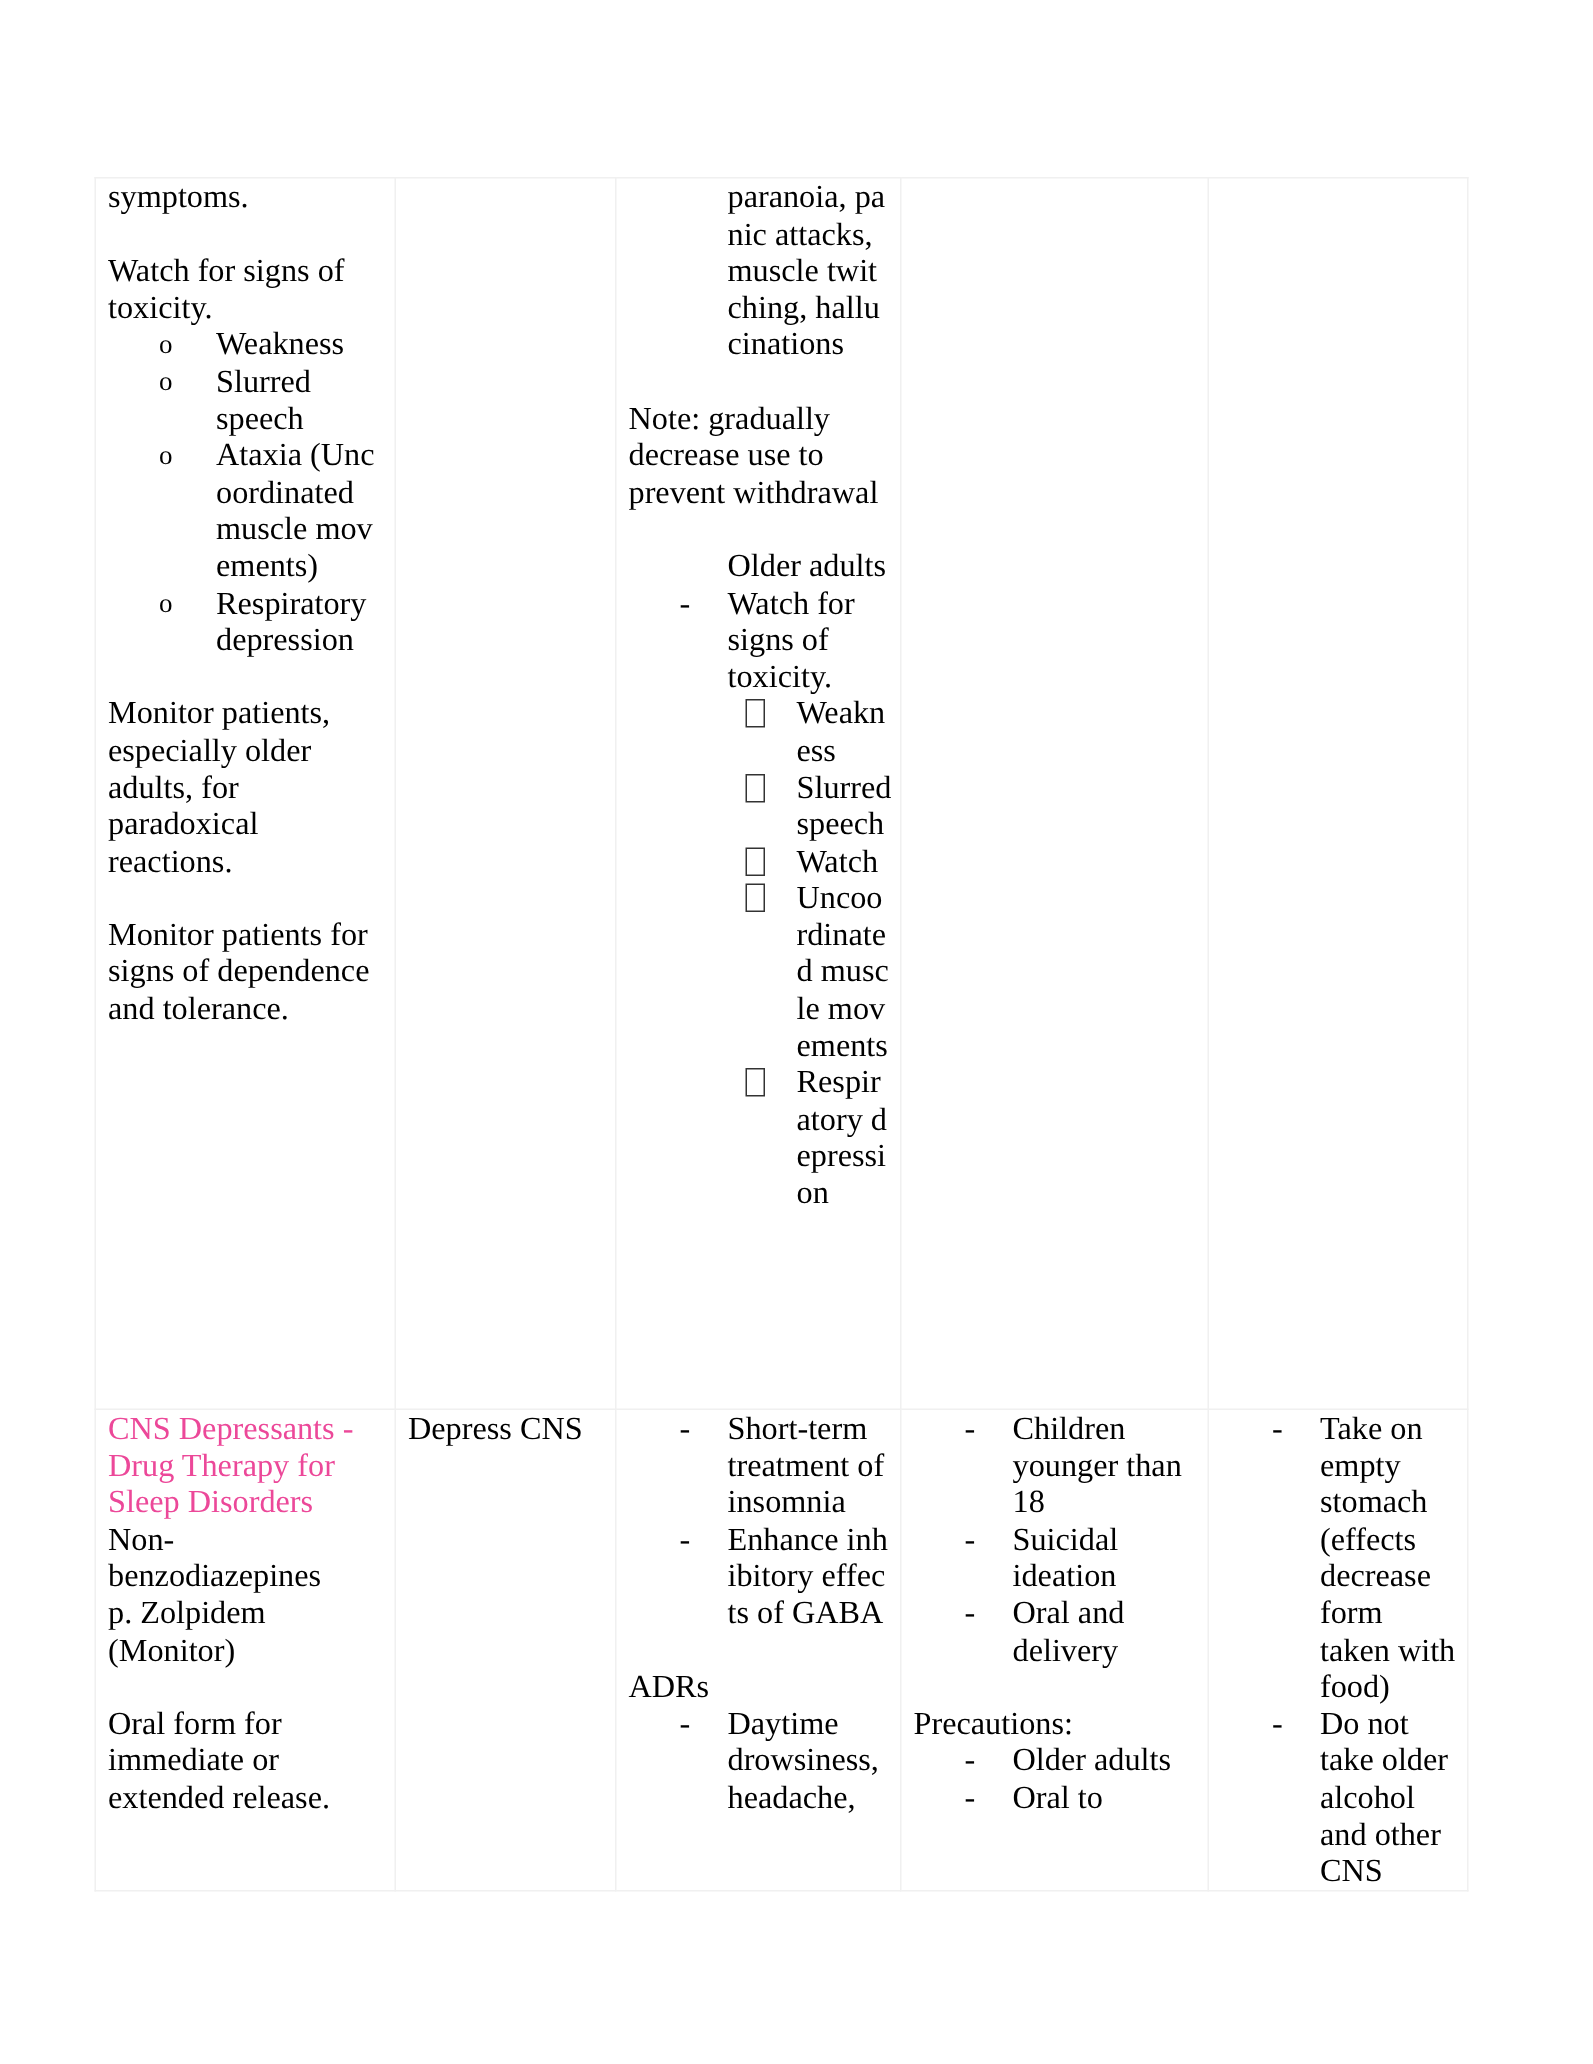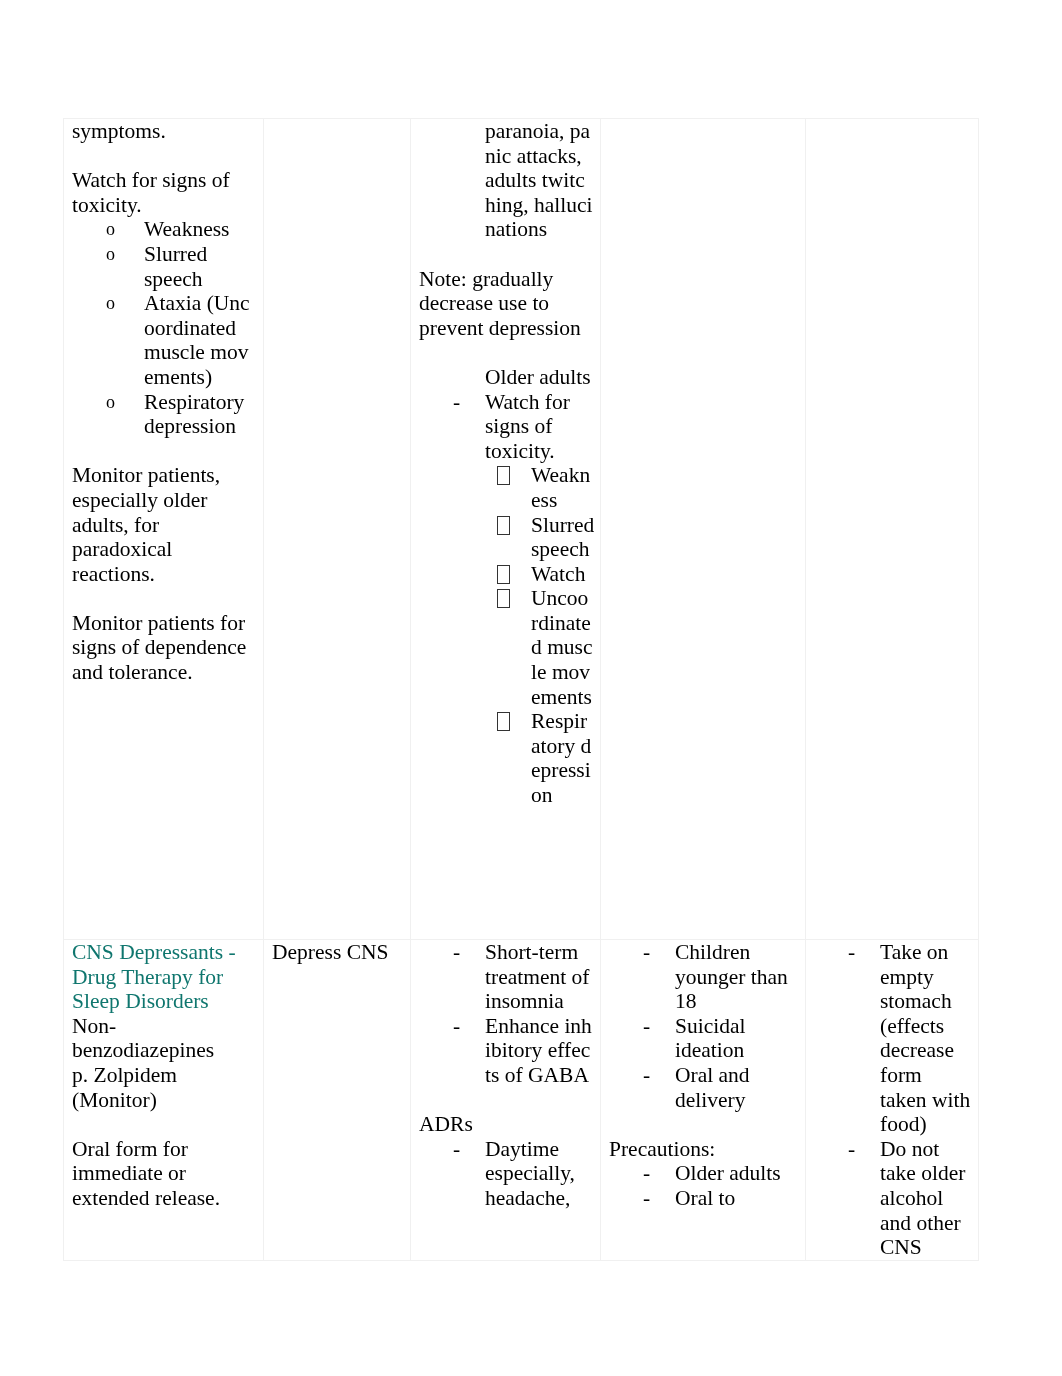--- a/index.html
+++ b/index.html
@@ -46,21 +46,21 @@
   .row-top td { height: 820px; }
   .row-bottom td { height: 268px; }
 
   
   p {
     margin: 0;
     padding: 0;
   }
   .blank { height: 24.6px; }
   .heading-blue {
-    color: #0f766e;
+    color: #ec4899;
   }
   
   ul.lvl1, ul.lvl2, ul.lvl0 {
     list-style: none;
     margin: 0;
     padding: 0;
   }
   ul.lvl1 > li {
     position: relative;
     padding-left: 66px;
@@ -142,23 +142,23 @@
           </ul>
           <p class="blank">&nbsp;</p>
           <p>Monitor patients, especially older adults, for paradoxical reactions.</p>
           <p class="blank">&nbsp;</p>
           <p>Monitor patients for signs of dependence and tolerance.</p>
         </td>
 
         <td></td>
 
         <td>
-          <p class="indent-plain tight">paranoia, panic attacks, adults twitching, hallucinations</p>
-          <p class="blank">&nbsp;</p>
-          <p>Note:  gradually decrease use to prevent depression</p>
+          <p class="indent-plain tight">paranoia, panic attacks, muscle twitching, hallucinations</p>
+          <p class="blank">&nbsp;</p>
+          <p>Note:  gradually decrease use to prevent withdrawal</p>
           <p class="blank">&nbsp;</p>
           <p class="nomk">Older adults</p>
           <ul class="lvl1">
             <li><span class="mk">-</span><span>Watch for signs of toxicity.</span></li>
           </ul>
           <ul class="lvl2">
             <li><span class="mk"><span class="tofu"></span></span><span class="tight">Weakness</span></li>
             <li><span class="mk"><span class="tofu"></span></span><span>Slurred speech</span></li>
             <li><span class="mk"><span class="tofu"></span></span><span>Watch</span></li>
             <li><span class="mk"><span class="tofu"></span></span><span class="tight">Uncoordinated muscle movements</span></li>
@@ -185,21 +185,21 @@
         </td>
 
         <td>
           <ul class="lvl1">
             <li><span class="mk">-</span><span>Short-term treatment of insomnia</span></li>
             <li><span class="mk">-</span><span class="tight">Enhance inhibitory effects of GABA</span></li>
           </ul>
           <p class="blank">&nbsp;</p>
           <p>ADRs</p>
           <ul class="lvl1">
-            <li><span class="mk">-</span><span>Daytime especially, headache,</span></li>
+            <li><span class="mk">-</span><span>Daytime drowsiness, headache,</span></li>
           </ul>
         </td>
 
         <td>
           <ul class="lvl1">
             <li><span class="mk">-</span><span>Children younger than 18</span></li>
             <li><span class="mk">-</span><span>Suicidal ideation</span></li>
             <li><span class="mk">-</span><span>Oral and delivery</span></li>
           </ul>
           <p class="blank">&nbsp;</p>

